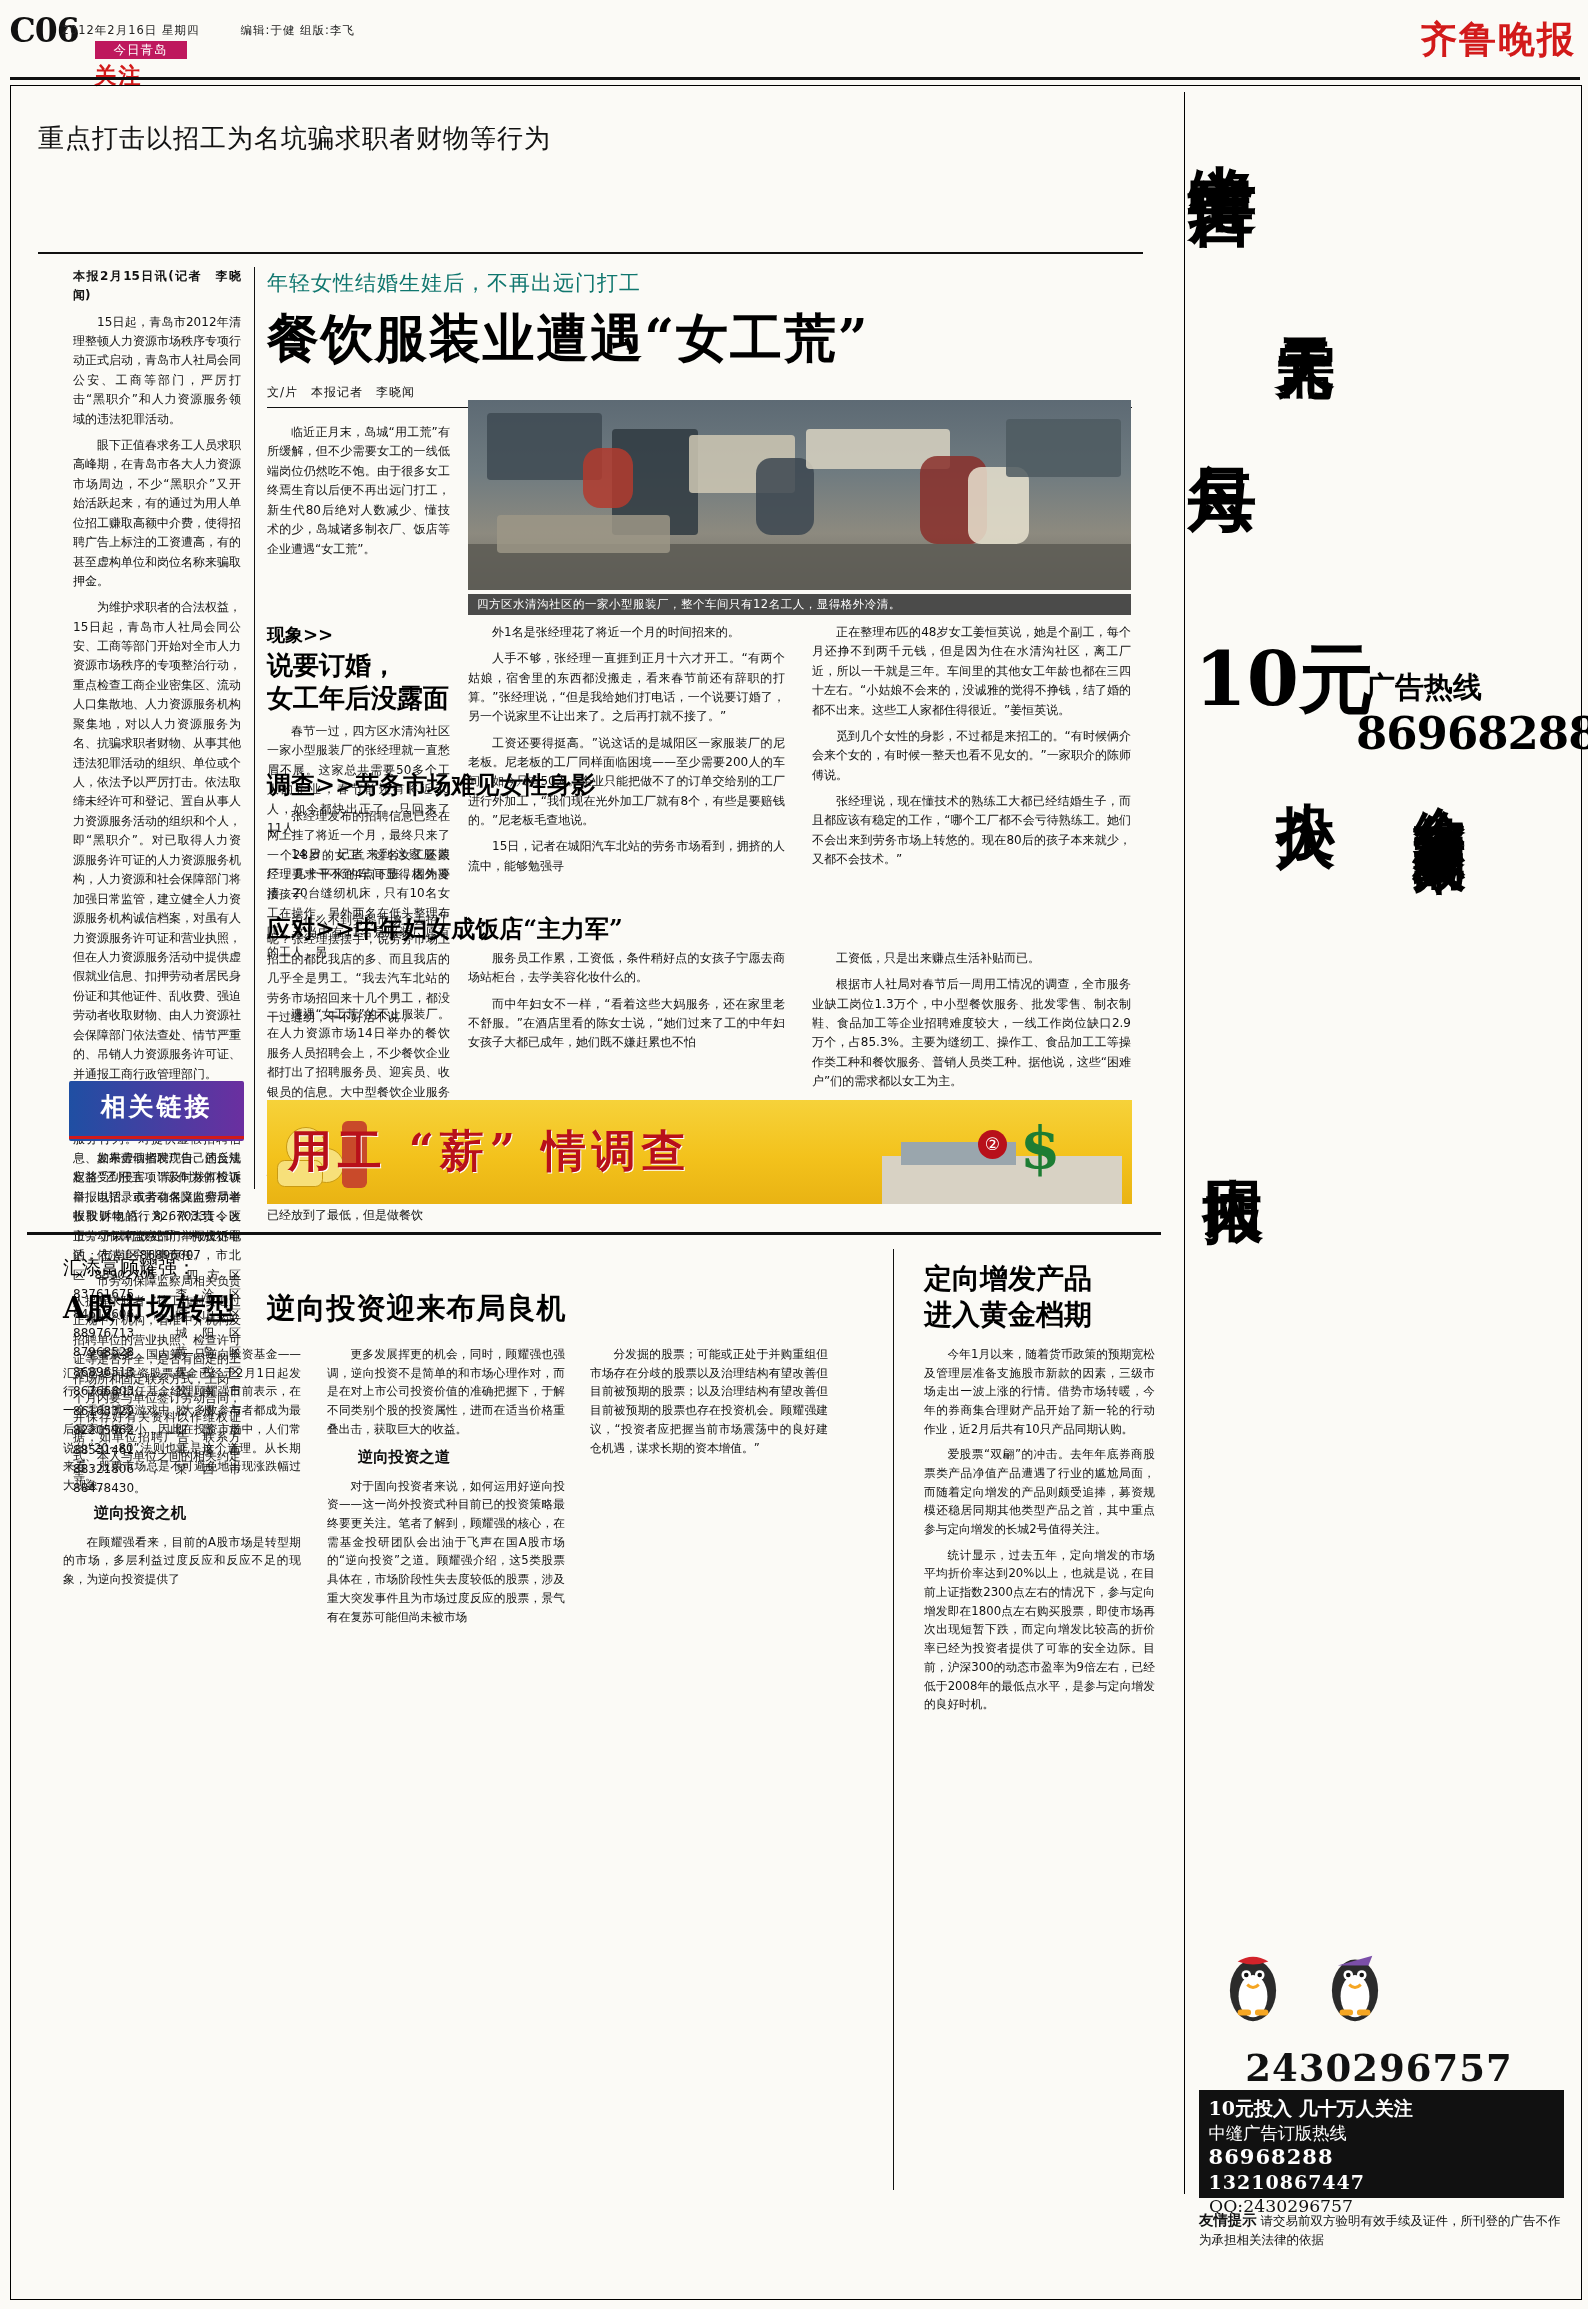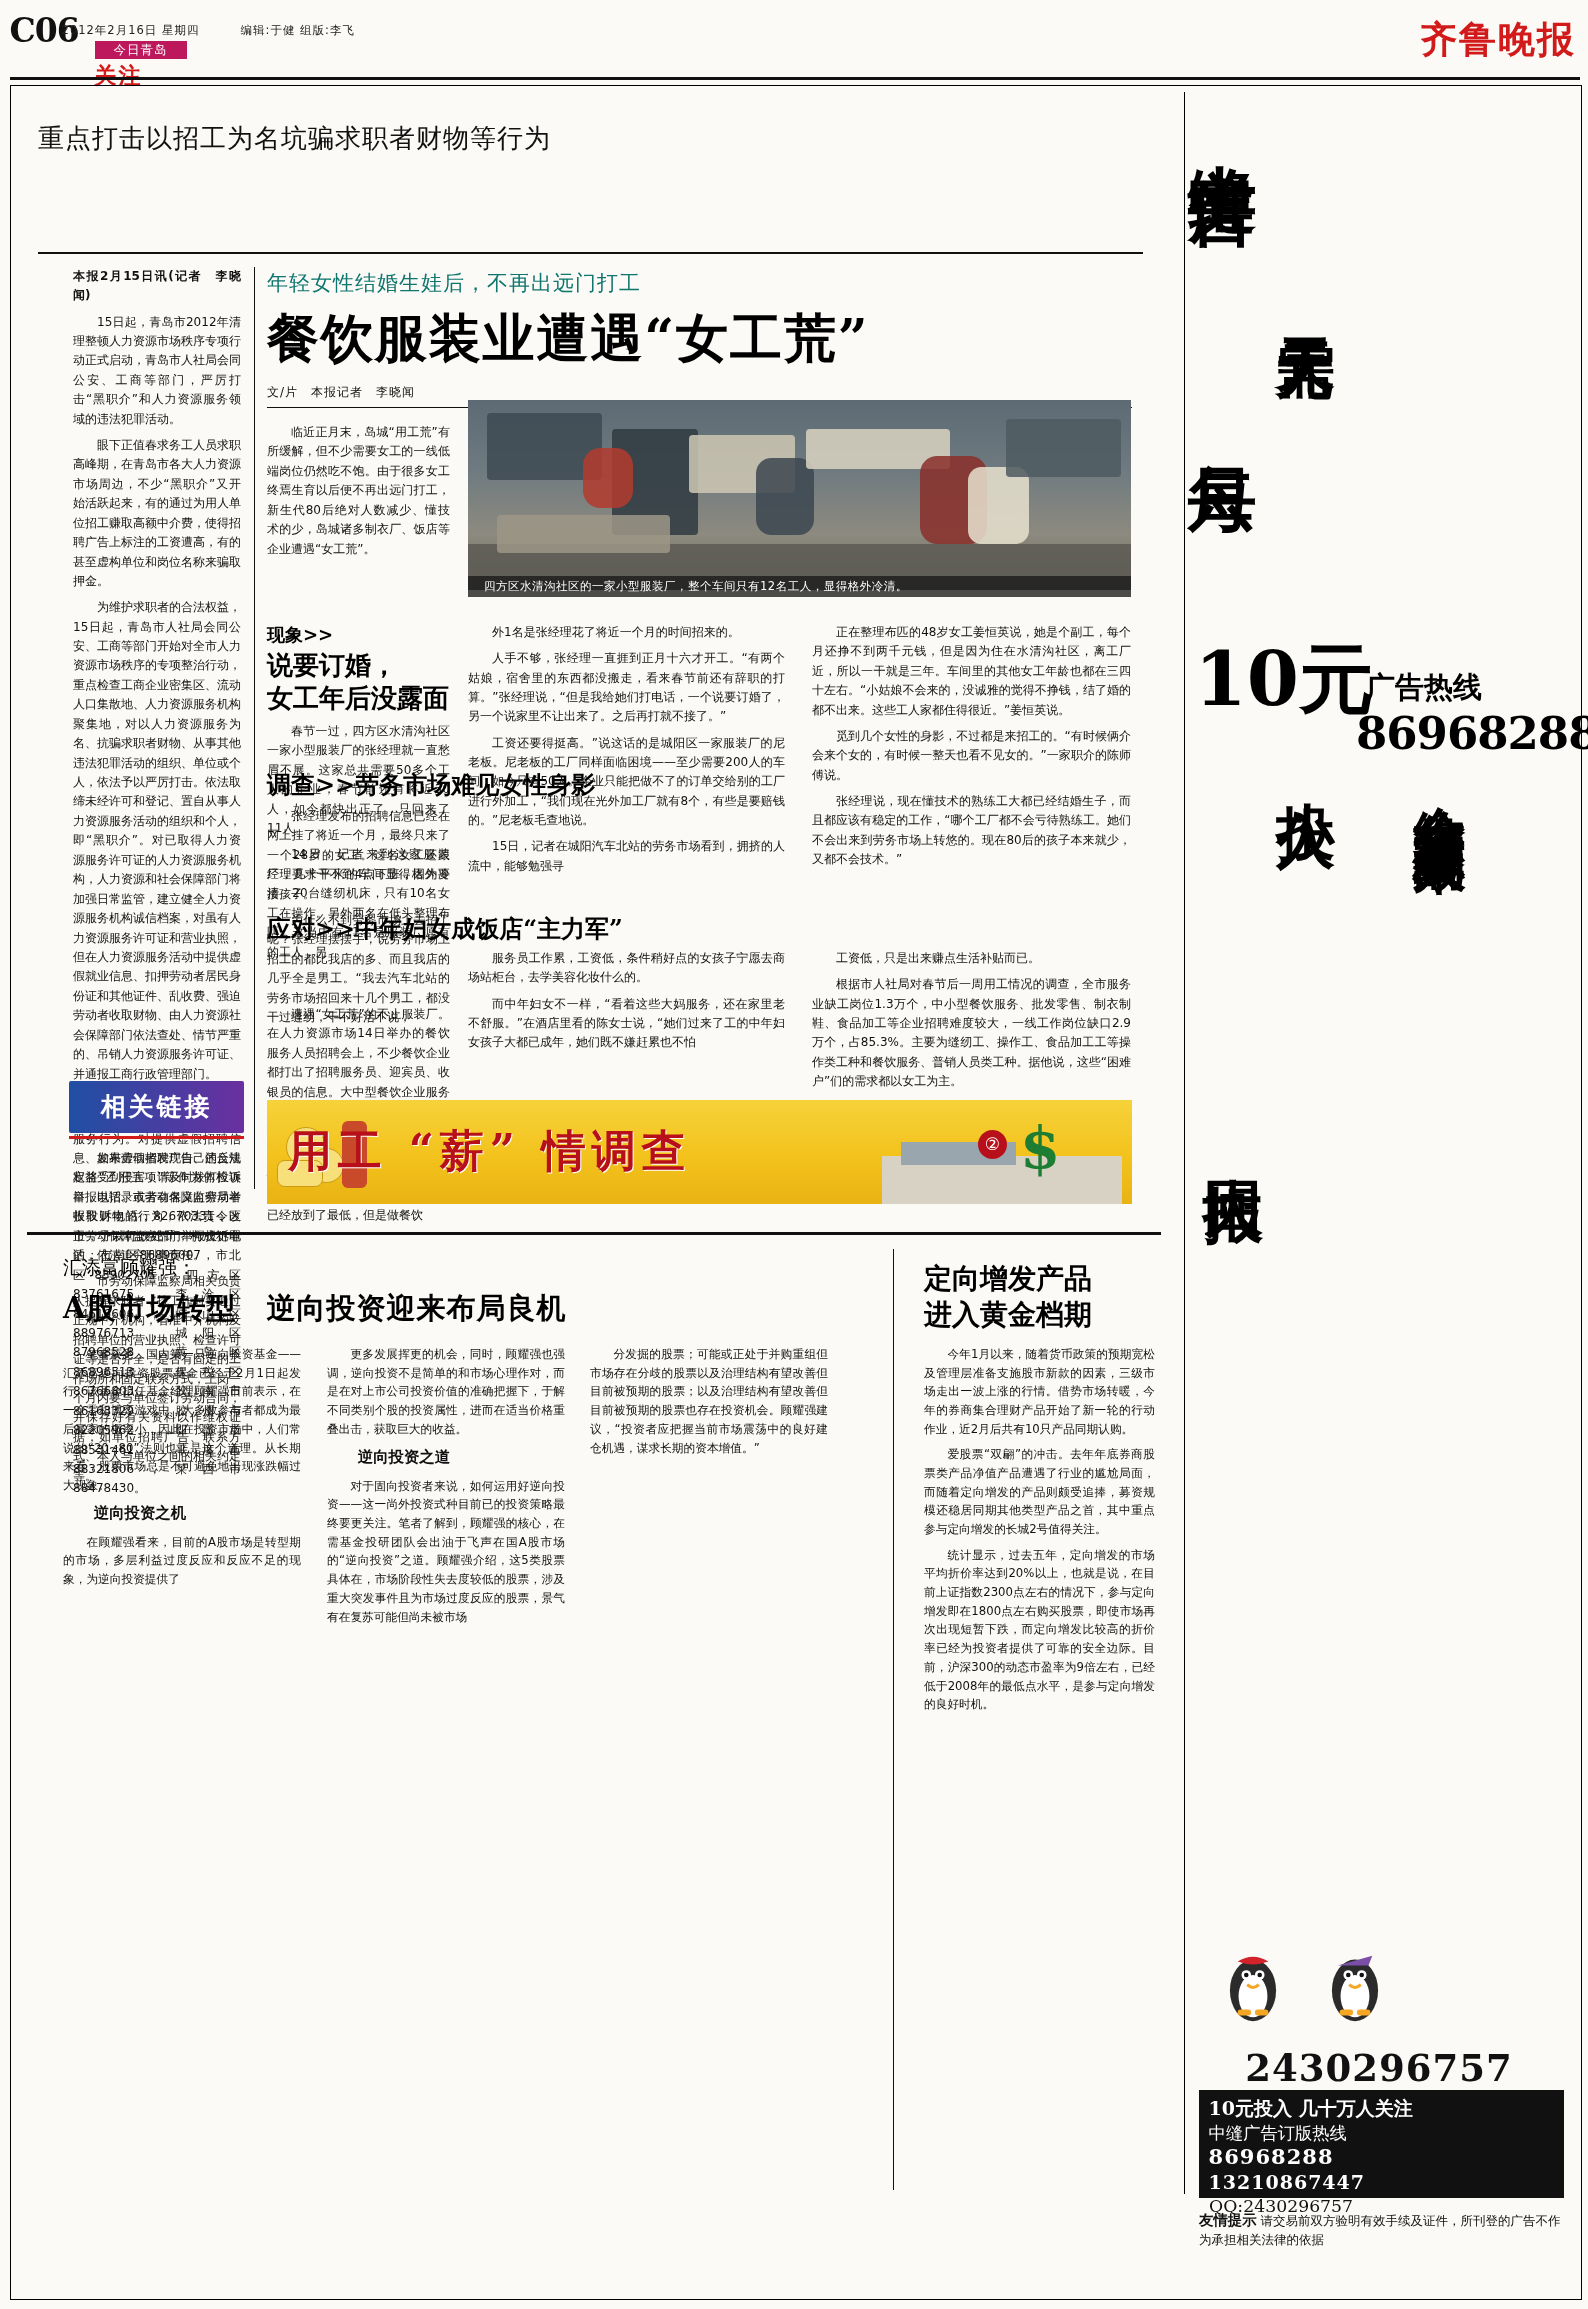--- a/index.html
+++ b/index.html
@@ -35,32 +35,32 @@
   .vline{position:absolute;background:#111;width:1px;}
 
   
   .sub-kicker{position:absolute;left:267px;top:269px;width:865px;font-family:"DejaVu Serif","Liberation Serif",serif;font-size:21px;color:#0f766e;letter-spacing:1px;}
   .sub-hl{position:absolute;left:267px;top:304px;width:865px;font-family:"DejaVu Serif","Liberation Serif",serif;font-size:52px;font-weight:bold;color:#000;letter-spacing:1.9px;}
   .byline{position:absolute;left:267px;top:384px;font-size:12px;color:#111;letter-spacing:1px;}
   .sub-rule{position:absolute;left:267px;top:407px;width:865px;height:1px;background:#111;}
 
   
   .photo{position:absolute;left:468px;top:400px;width:663px;height:190px;background:linear-gradient(180deg,#5d6a74 0%,#6f7b80 38%,#8d8a7f 70%,#6c6a63 100%);overflow:hidden;}
-  .ph-cap{position:absolute;left:468px;top:576px;width:663px;height:21px;background:rgba(25,25,25,.78);color:#fff;font-size:11.5px;line-height:21px;padding-left:16px;box-sizing:border-box;letter-spacing:0.5px;}
+  .ph-cap{position:absolute;left:468px;top:594px;width:663px;height:21px;background:rgba(25,25,25,.78);color:#fff;font-size:11.5px;line-height:21px;padding-left:9px;box-sizing:border-box;letter-spacing:0.5px;}
   .ph-shape{position:absolute;border-radius:3.8px;opacity:.85;}
   .bodycol{position:absolute;font-size:12px;line-height:1.62;color:#111;text-align:justify;}
   .bodycol p{margin:0 0 6.7px 0;text-indent:2em;}
 
   .h-sec1{position:absolute;left:267px;top:623px;width:183px;font-family:"DejaVu Serif","Liberation Serif",serif;font-size:18px;font-weight:bold;}
   .h-sec1b{position:absolute;left:267px;top:649px;width:202px;font-family:"DejaVu Serif","Liberation Serif",serif;font-size:26px;font-weight:bold;line-height:1.25;}
   .h-sec2{position:absolute;left:267px;top:769px;width:403px;font-family:"DejaVu Serif","Liberation Serif",serif;font-size:24px;font-weight:bold;}
   .h-sec3{position:absolute;left:267px;top:913px;width:615px;font-family:"DejaVu Serif","Liberation Serif",serif;font-size:24px;font-weight:bold;}
 
   
-  .linkbox{position:absolute;left:69px;top:1081px;width:175px;height:52px;background:linear-gradient(90deg,#1f4fa3,#6b2fa0);border-radius:1.9px;}
+  .linkbox{position:absolute;left:69px;top:1081px;width:175px;height:60px;background:linear-gradient(90deg,#1f4fa3,#6b2fa0);border-radius:1.9px;}
   .linkbox span{display:block;color:#fff;font-family:"DejaVu Serif","Liberation Serif",serif;font-size:25px;font-weight:bold;letter-spacing:2.9px;line-height:52px;text-align:center;}
   .linkline{position:absolute;left:69px;top:1136px;width:175px;height:2.9px;background:#d21a1a;}
 
   
   .strip{position:absolute;left:267px;top:1100px;width:865px;height:104px;background:linear-gradient(180deg,#f6d23a 0%,#f3c21c 55%,#e9b313 100%);overflow:hidden;}
   .strip-title{position:absolute;left:288px;top:1122px;font-family:"DejaVu Serif","Liberation Serif",serif;font-size:44px;font-weight:bold;color:#b8101a;letter-spacing:5.8px;text-shadow:1px 1px 0 #fff;}
   .strip-circ{position:absolute;left:978px;top:1130px;width:29px;height:29px;border-radius:50%;background:#b8101a;color:#fff;font-size:17.3px;text-align:center;line-height:29px;}
   .strip-dollar{position:absolute;left:1020px;top:1114px;font-size:58px;font-weight:bold;color:#1d7d33;font-family:"DejaVu Serif","Liberation Serif",serif;}
   .coin{position:absolute;border-radius:50%;background:#f7e07a;border:1.9px solid #c99a12;}
 

